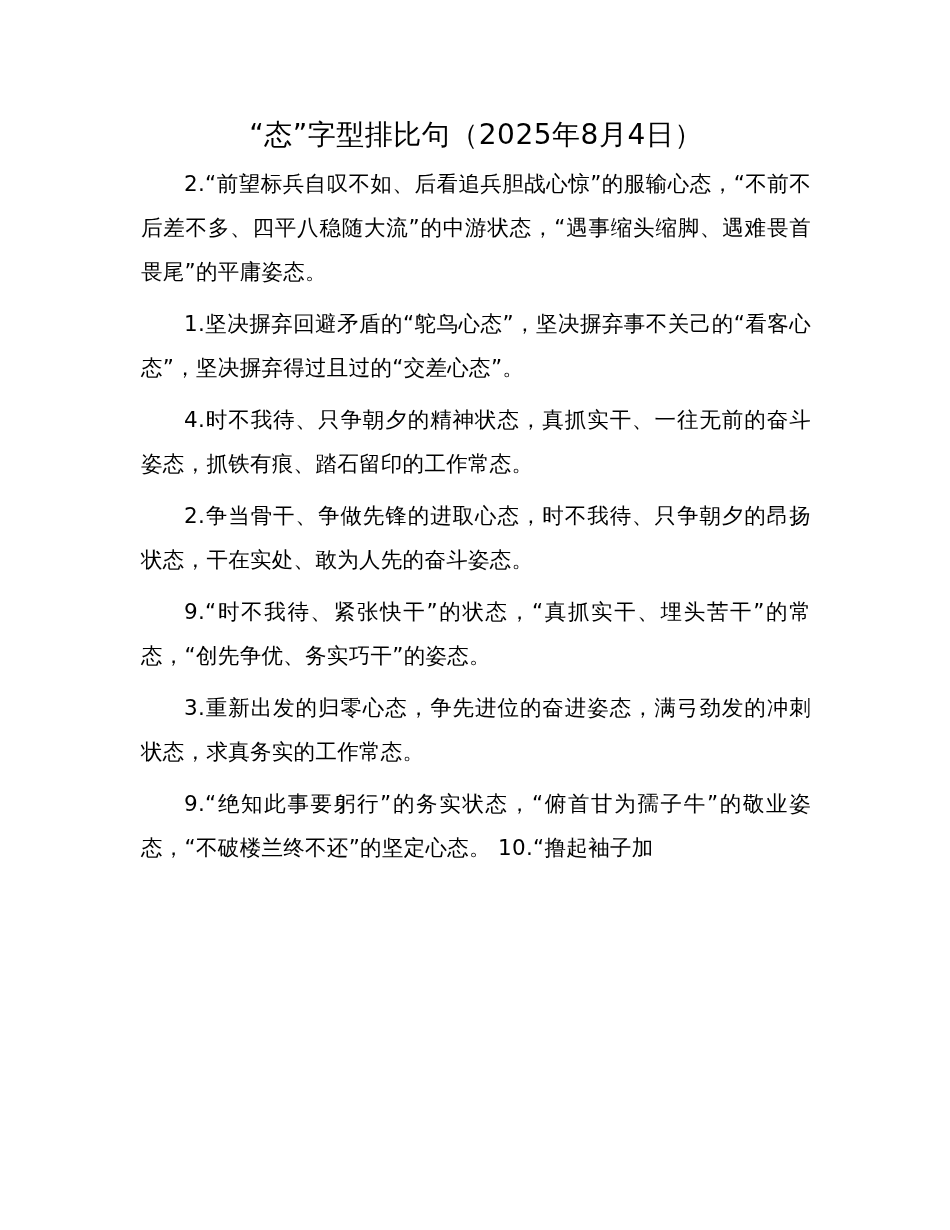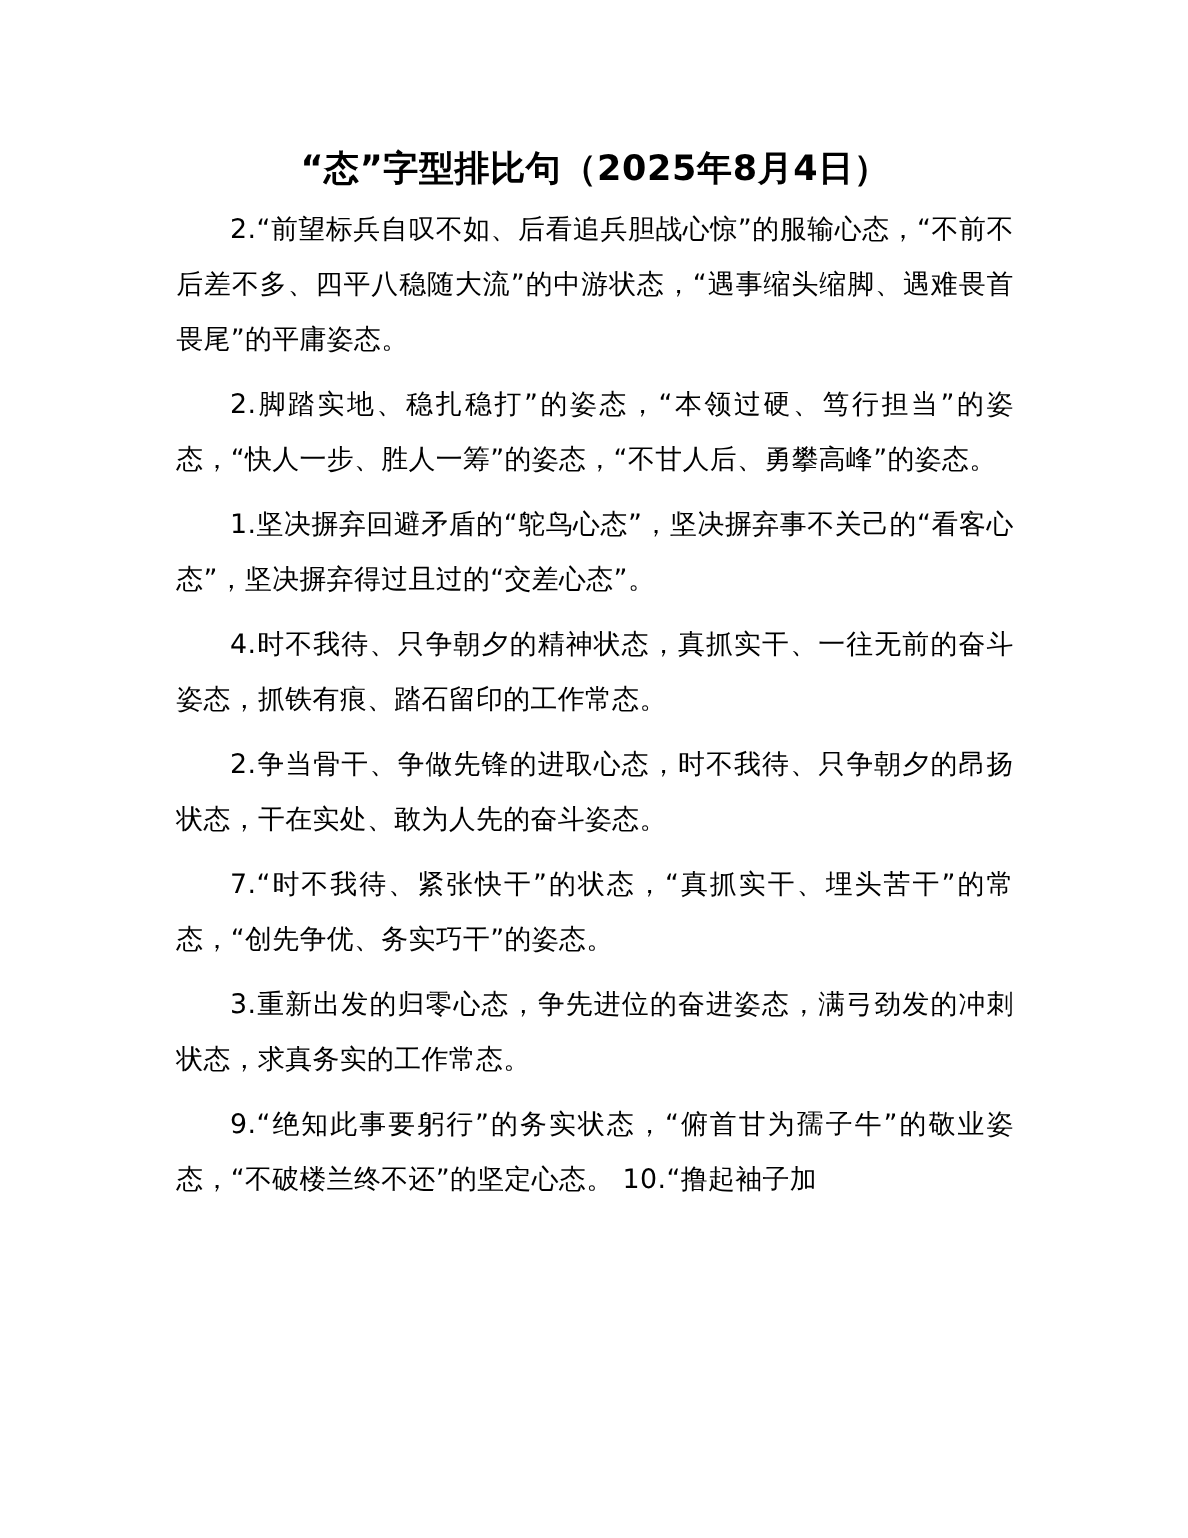--- a/index.html
+++ b/index.html
@@ -19,39 +19,38 @@
       position: absolute;
       left: 141px;
       top: 112px;
       width: 670px;
     }
     .title {
       font-size: 28px;
       line-height: 46px;
       text-align: center;
       margin: 0 0 4px 0;
-      font-weight: bold;
+      font-weight: normal;
       letter-spacing: 0.5px;
     }
     .para {
       font-size: 21.5px;
       line-height: 44px;
       text-indent: 2em;
       margin: 0 0 8px 0;
       text-align: justify;
       letter-spacing: 0.3px;
       word-break: break-all;
     }
   </style>
 </head>
 <body>
 
 <div class="page">
   <h1 class="title">“态”字型排比句（2025年8月4日）</h1>
   <p class="para">2.“前望标兵自叹不如、后看追兵胆战心惊”的服输心态，“不前不后差不多、四平八稳随大流”的中游状态，“遇事缩头缩脚、遇难畏首畏尾”的平庸姿态。</p>
-  <p class="para">2.脚踏实地、稳扎稳打”的姿态，“本领过硬、笃行担当”的姿态，“快人一步、胜人一筹”的姿态，“不甘人后、勇攀高峰”的姿态。</p>
   <p class="para">1.坚决摒弃回避矛盾的“鸵鸟心态”，坚决摒弃事不关己的“看客心态”，坚决摒弃得过且过的“交差心态”。</p>
   <p class="para">4.时不我待、只争朝夕的精神状态，真抓实干、一往无前的奋斗姿态，抓铁有痕、踏石留印的工作常态。</p>
   <p class="para">2.争当骨干、争做先锋的进取心态，时不我待、只争朝夕的昂扬状态，干在实处、敢为人先的奋斗姿态。</p>
-  <p class="para">7.“时不我待、紧张快干”的状态，“真抓实干、埋头苦干”的常态，“创先争优、务实巧干”的姿态。</p>
+  <p class="para">9.“时不我待、紧张快干”的状态，“真抓实干、埋头苦干”的常态，“创先争优、务实巧干”的姿态。</p>
   <p class="para">3.重新出发的归零心态，争先进位的奋进姿态，满弓劲发的冲刺状态，求真务实的工作常态。</p>
   <p class="para">9.“绝知此事要躬行”的务实状态，“俯首甘为孺子牛”的敬业姿态，“不破楼兰终不还”的坚定心态。 10.“撸起袖子加</p>
 </div>
 
 </body></html>

